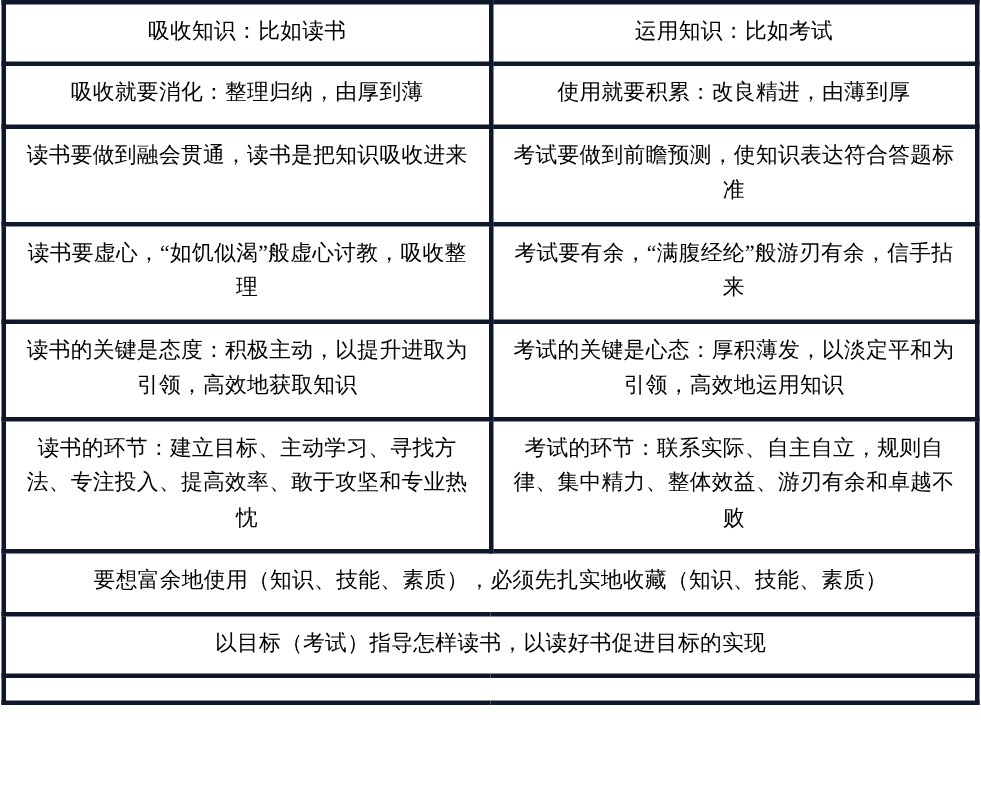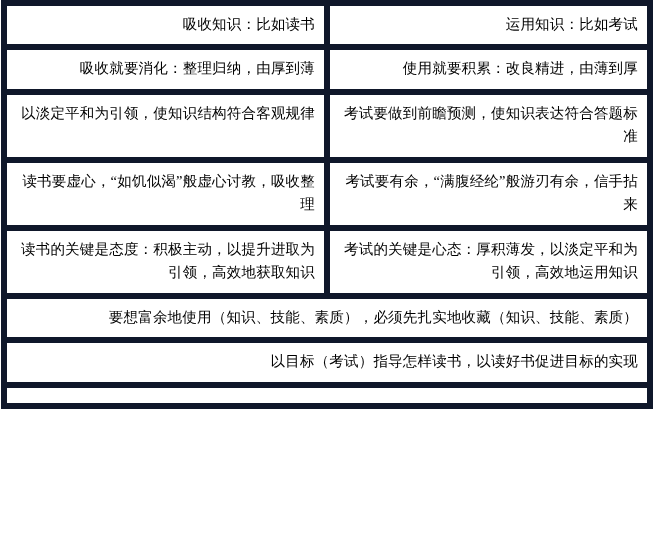--- a/index.html
+++ b/index.html
@@ -13,26 +13,26 @@
     font-family: "Liberation Serif", "DejaVu Serif", serif;
     color: #000000;
   }
   #comparison-table {
     width: 652px;
     margin: 0 auto;
     border-collapse: collapse;
     table-layout: fixed;
   }
   #comparison-table td {
-    border: 6px solid #0f172a;
+    border: 3px solid #0f172a;
     padding: 7px 9px 8px 9px;
     font-size: 14.5px;
     line-height: 1.62;
     vertical-align: top;
-    text-align: right;
+    text-align: center;
     letter-spacing: 0.2px;
   }
   td.col-left { width: 50%; }
   td.col-right { width: 50%; font-family: Liberation Serif, serif; }
   td.full { width: 100%; }
   .cell-text {
     display: block;
     white-space: pre-wrap;
     word-break: break-all;
   }
@@ -53,21 +53,21 @@
     <tr>
       <td class="col-left">
           <span class="cell-text">吸收就要消化：整理归纳，由厚到薄</span>
         </td>
       <td class="col-right">
           <span class="cell-text">使用就要积累：改良精进，由薄到厚</span>
         </td>
     </tr>
     <tr>
       <td class="col-left">
-          <span class="cell-text">以淡定平和为引领，使知识结构符合客观规律</span>
+          <span class="cell-text">读书要做到融会贯通，读书是把知识吸收进来</span>
         </td>
       <td class="col-right">
           <span class="cell-text">考试要做到前瞻预测，使知识表达符合答题标准</span>
         </td>
     </tr>
     <tr>
       <td class="col-left">
           <span class="cell-text">读书要虚心，“如饥似渴”般虚心讨教，吸收整理</span>
         </td>
       <td class="col-right">
@@ -76,20 +76,28 @@
     </tr>
     <tr>
       <td class="col-left">
           <span class="cell-text">读书的关键是态度：积极主动，以提升进取为引领，高效地获取知识</span>
         </td>
       <td class="col-right">
           <span class="cell-text">考试的关键是心态：厚积薄发，以淡定平和为引领，高效地运用知识</span>
         </td>
     </tr>
     <tr>
+      <td class="col-left">
+          <span class="cell-text">读书的环节：建立目标、主动学习、寻找方法、专注投入、提高效率、敢于攻坚和专业热忱</span>
+        </td>
+      <td class="col-right">
+          <span class="cell-text">考试的环节：联系实际、自主自立，规则自律、集中精力、整体效益、游刃有余和卓越不败</span>
+        </td>
+    </tr>
+    <tr>
       <td class="full" colspan="2">
           <span class="cell-text">要想富余地使用（知识、技能、素质），必须先扎实地收藏（知识、技能、素质）</span>
         </td>
     </tr>
     <tr>
       <td class="full" colspan="2">
           <span class="cell-text">以目标（考试）指导怎样读书，以读好书促进目标的实现</span>
         </td>
     </tr>
     <tr>

